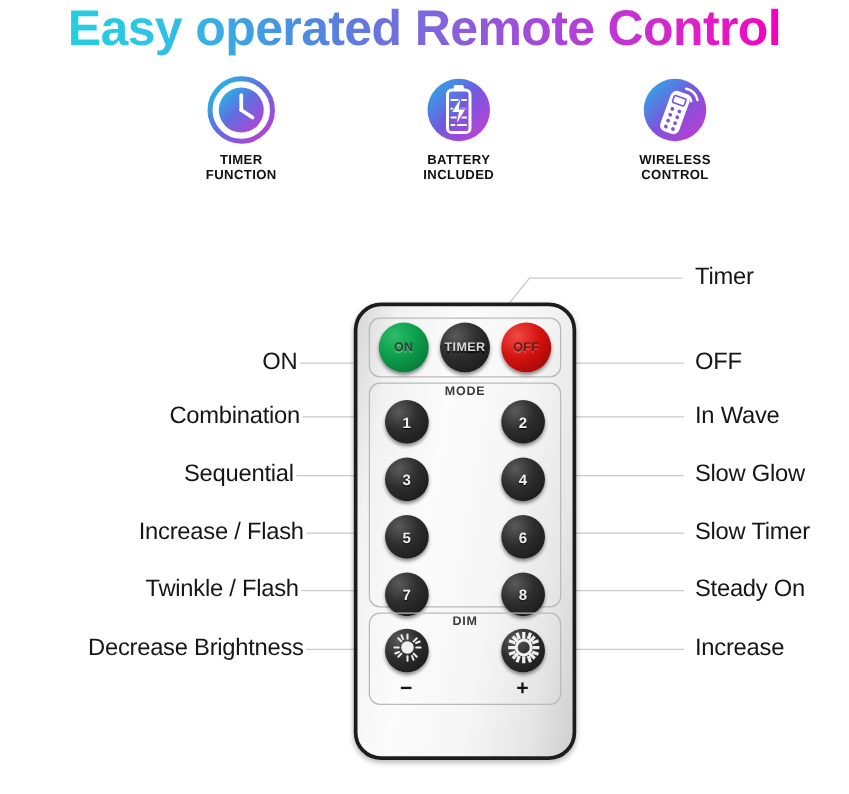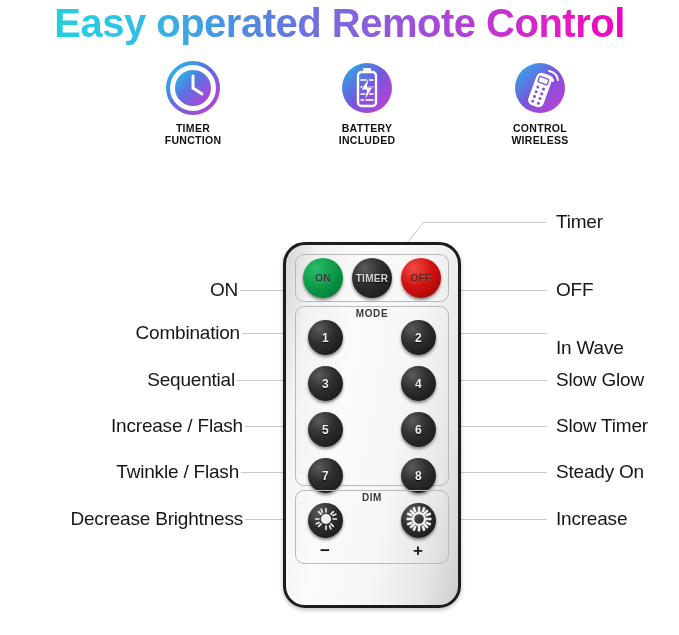--- a/index.html
+++ b/index.html
@@ -169,22 +169,22 @@
           <circle cx="25" cy="38" r="1.5" fill="#7b54dc"></circle>
           <circle cx="31" cy="38" r="1.5" fill="#7b54dc"></circle>
           <circle cx="25" cy="43" r="1.5" fill="#7b54dc"></circle>
           <circle cx="31" cy="43" r="1.5" fill="#7b54dc"></circle>
         </g>
         <path d="M36 16 a6 6 0 0 1 5 5" fill="none" stroke="#fff" stroke-width="2" stroke-linecap="round"></path>
         <path d="M37 11 a11 11 0 0 1 9 9" fill="none" stroke="#fff" stroke-width="2" stroke-linecap="round"></path>
       </svg>
     </div>
     <div class="caption">
+      <div>WIRELESS</div>
       <div>CONTROL</div>
-      <div>WIRELESS</div>
     </div>
   </div>
 </div>
 
 <div>
 
   <div class="lead" style="left:240px;top:290px;width:60px;"></div>
   <div class="lead" style="left:242px;top:333px;width:62px;"></div>
   <div class="lead" style="left:237px;top:380px;width:67px;"></div>
   <div class="lead" style="left:245px;top:426px;width:59px;"></div>
@@ -209,21 +209,21 @@
   <div class="callout left" style="left:40px;top:322px;width:200px;">Combination</div>
   <div class="callout left" style="left:35px;top:369px;width:200px;">Sequential</div>
   <div class="callout left" style="left:43px;top:415px;width:200px;">Increase / Flash</div>
   <div class="callout left" style="left:39px;top:461px;width:200px;">Twinkle / Flash</div>
   <div class="callout left" style="left:9px;top:508px;width:234px;">Decrease Brightness</div>
 </div>
 
 <div>
   <div class="callout right" style="left:556px;top:211px;">Timer</div>
   <div class="callout right" style="left:556px;top:279px;">OFF</div>
-  <div class="callout right" style="left:556px;top:322px;margin-top:15px;">In Wave</div>
+  <div class="callout right" style="left:556px;top:322px;">In Wave</div>
   <div class="callout right" style="left:556px;top:369px;">Slow Glow</div>
   <div class="callout right" style="left:556px;top:415px;">Slow Timer</div>
   <div class="callout right" style="left:556px;top:461px;">Steady On</div>
   <div class="callout right" style="left:556px;top:508px;">Increase</div>
 </div>
 
 <div id="remote">
 
   <div class="panel" id="panel-power"></div>
 

